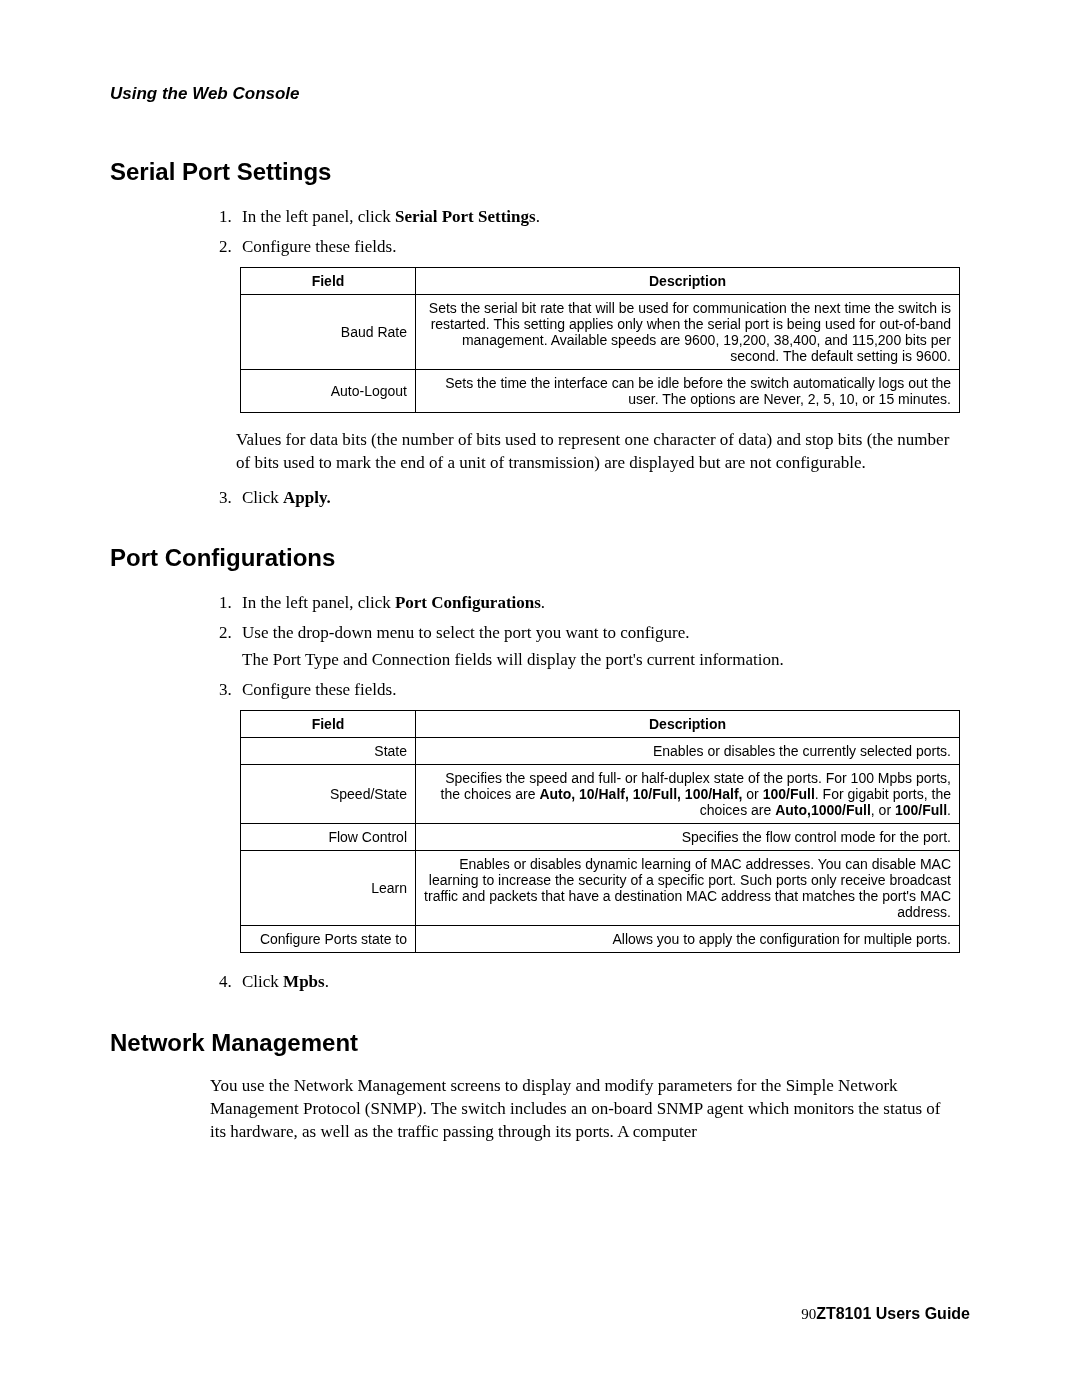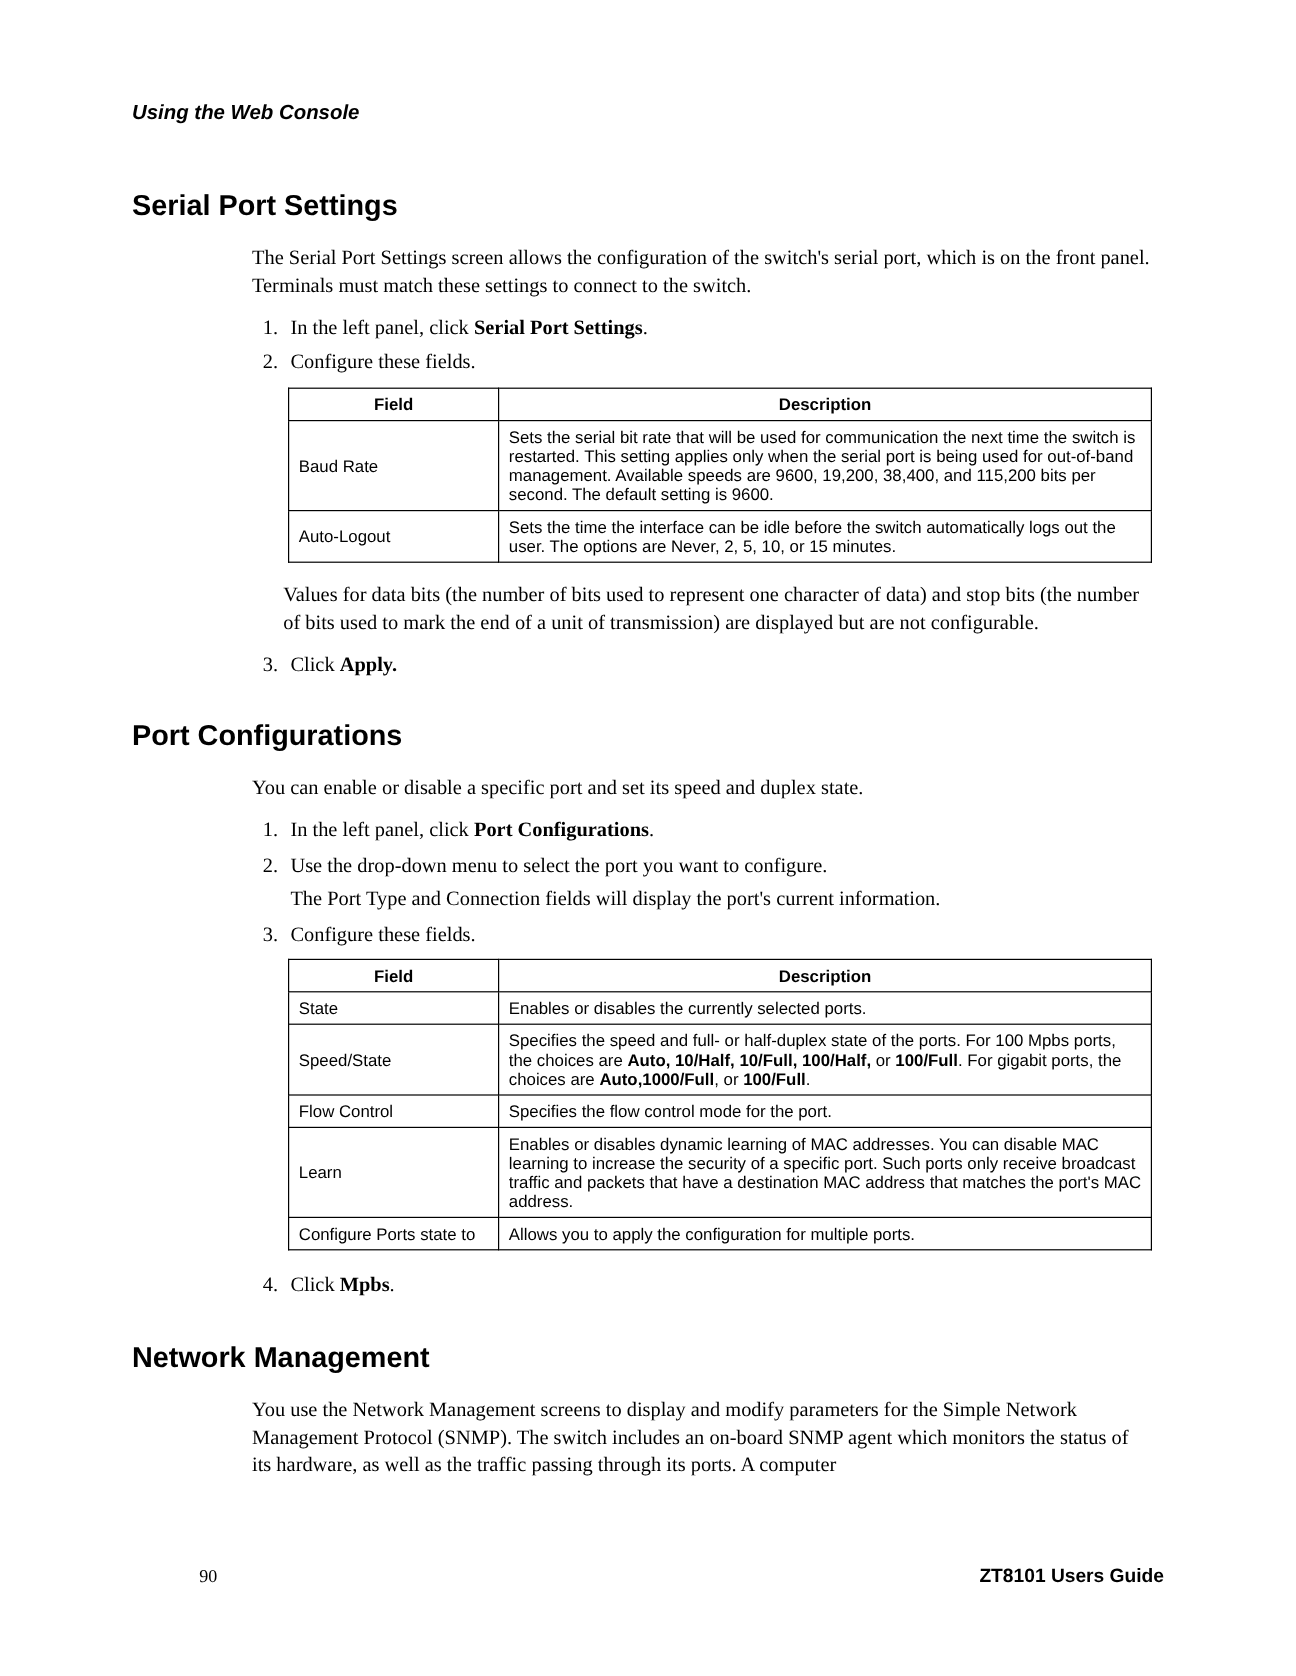--- a/index.html
+++ b/index.html
@@ -59,61 +59,59 @@
     width: 720px;
     font-family: Arial, Helvetica, sans-serif;
     font-size: 14px;
     margin-top: 8px;
     margin-bottom: 16px;
     border-radius: 20px;
   }
   table.field-table th, table.field-table td {
     border: 1px solid #000;
     padding: 5px 8px;
-    text-align: left;
+    text-align: right;
     vertical-align: middle;
   }
   table.field-table th {
     font-weight: bold;
     text-align: center;
   }
   table.field-table th:first-child,
   table.field-table td:first-child {
     width: 158px;
   }
   .section-gap {
     height: 26px;
   }
   .footer {
     position: absolute;
     bottom: 74px;
     left: 122px;
     right: 110px;
     font-size: 15px;
     display: flex;
-    justify-content: space-between;
+    justify-content: flex-end;
     align-items: baseline;
-    margin-left: 44px;
   }
   .footer .guide {
     font-family: Arial, Helvetica, sans-serif;
     font-weight: bold;
     font-size: 16px;
   }
 </style>
 </head>
 <body>
 
 <div class="page">
 
   <div class="chapter-header">Using the Web Console</div>
 
   <h2 class="section-title">Serial Port Settings</h2>
   <div class="indent-block">
-    <p class="body-text">The Serial Port Settings screen allows the configuration of the switch's serial port, which is on the front panel. Terminals must match these settings to connect to the switch.</p>
     <ol class="steps">
       <li>
         <span>In the left panel, click </span><span class="bold">Serial Port Settings</span><span>.</span>
       </li>
       <li>Configure these fields.</li>
     </ol>
   </div>
 
   <table class="field-table">
     <thead>
@@ -140,21 +138,20 @@
       <li>
         <span>Click </span><span class="bold">Apply.</span>
       </li>
     </ol>
   </div>
 
   <div class="section-gap"></div>
 
   <h2 class="section-title">Port Configurations</h2>
   <div class="indent-block">
-    <p class="body-text">You can enable or disable a specific port and set its speed and duplex state.</p>
     <ol class="steps">
       <li>
         <span>In the left panel, click </span><span class="bold">Port Configurations</span><span>.</span>
       </li>
       <li>
         <span>Use the drop-down menu to select the port you want to configure.</span>
         <div class="sub-note">The Port Type and Connection fields will display the port's current information.</div>
       </li>
       <li>Configure these fields.</li>
     </ol>

